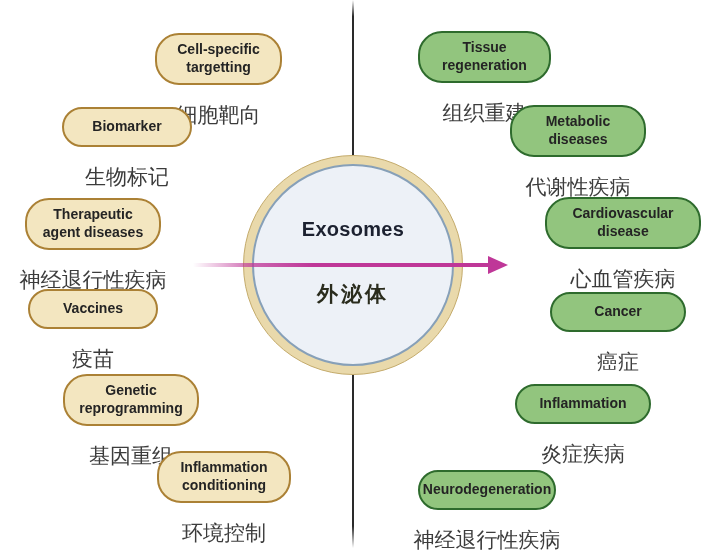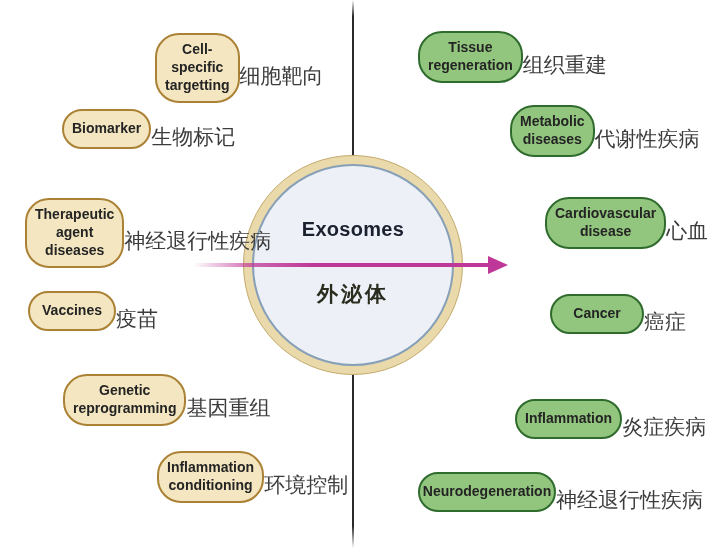--- a/index.html
+++ b/index.html
@@ -37,42 +37,42 @@
   .arrow-line{
     position:absolute;left:193px;top:263px;width:297px;height:4px;z-index:2;
     background:linear-gradient(to right, rgba(191,55,152,0) 0%, rgba(191,55,152,.75) 60px, #bf3798 120px, #bf3798 100%);
   }
   .arrow-head{
     position:absolute;left:488px;top:256px;width:0;height:0;z-index:2;
     border-top:9px solid transparent;border-bottom:9px solid transparent;
     border-left:20px solid #bf3798;
   }
   
-  .item{position:absolute;display:flex;flex-direction:row;align-items:center;z-index:3;}
+  .item{position:absolute;display:flex;flex-direction:column;align-items:center;z-index:3;}
   .bubble{
     width:100%;box-sizing:border-box;border-radius:24px;
     display:flex;align-items:center;justify-content:center;text-align:center;
     font-size:14px;font-weight:600;line-height:1.28;color:#242424;
     padding:6px 8px;min-height:40px;
   }
   .left .bubble{background:#f3e6c0;border:2px solid #ab8135;}
   .right .bubble{background:#92c57e;border:2px solid #2e6b2d;}
   .caption{margin-top:16px;font-size:21px;color:#3c3c3c;white-space:nowrap;}
   
   .l1{left:155px;top:33px;width:127px;}
   .l2{left:62px;top:107px;width:130px;}
   .l3{left:25px;top:198px;width:136px;}
   .l4{left:28px;top:289px;width:130px;}
   .l5{left:63px;top:374px;width:136px;}
   .l6{left:157px;top:451px;width:134px;}
   .r1{left:418px;top:31px;width:133px;}
   .r2{left:510px;top:105px;width:136px;}
   .r3{left:545px;top:197px;width:156px;}
   .r4{left:550px;top:292px;width:136px;}
-  .r5{left:515px;top:397px;width:136px;}
+  .r5{left:515px;top:384px;width:136px;}
   .r6{left:418px;top:470px;width:138px;}
   .r6 .bubble{padding:6px 3px;}
 </style>
 </head>
 <body>
 
 <div id="canvas">
 
   <div class="divider"></div>
 

